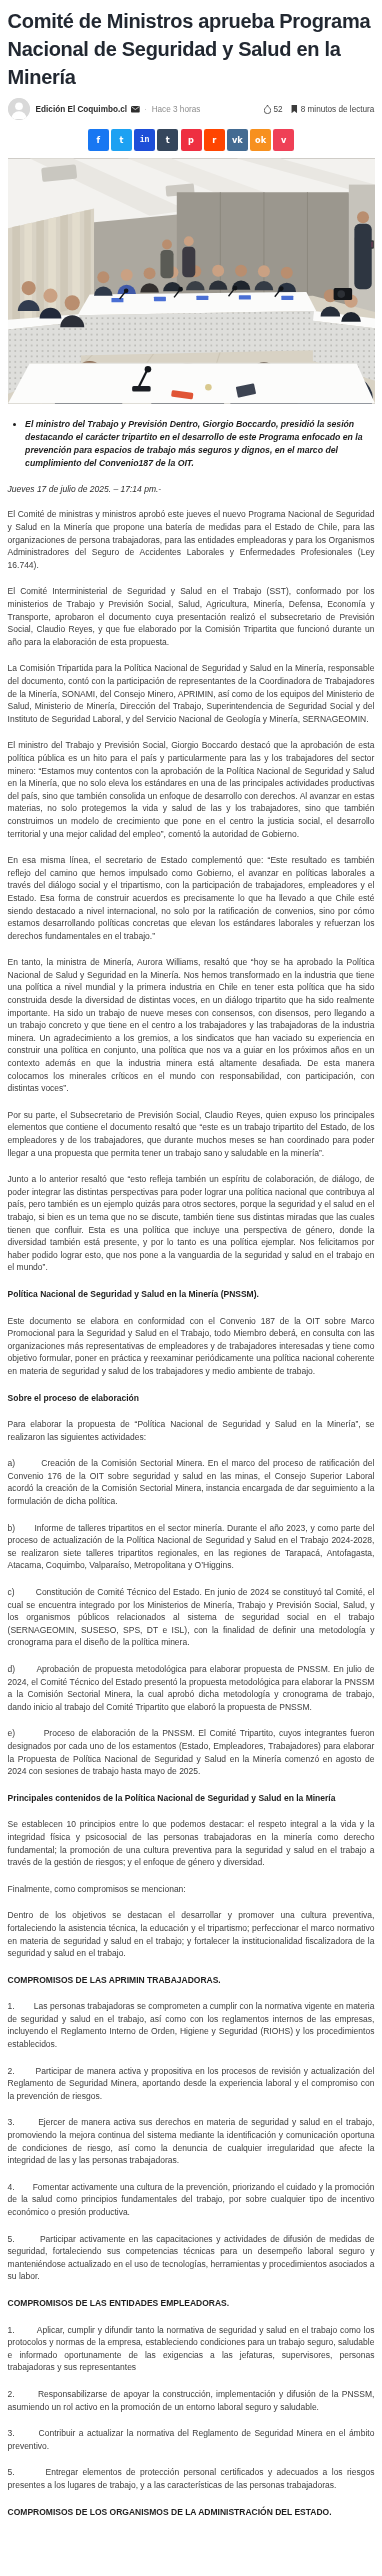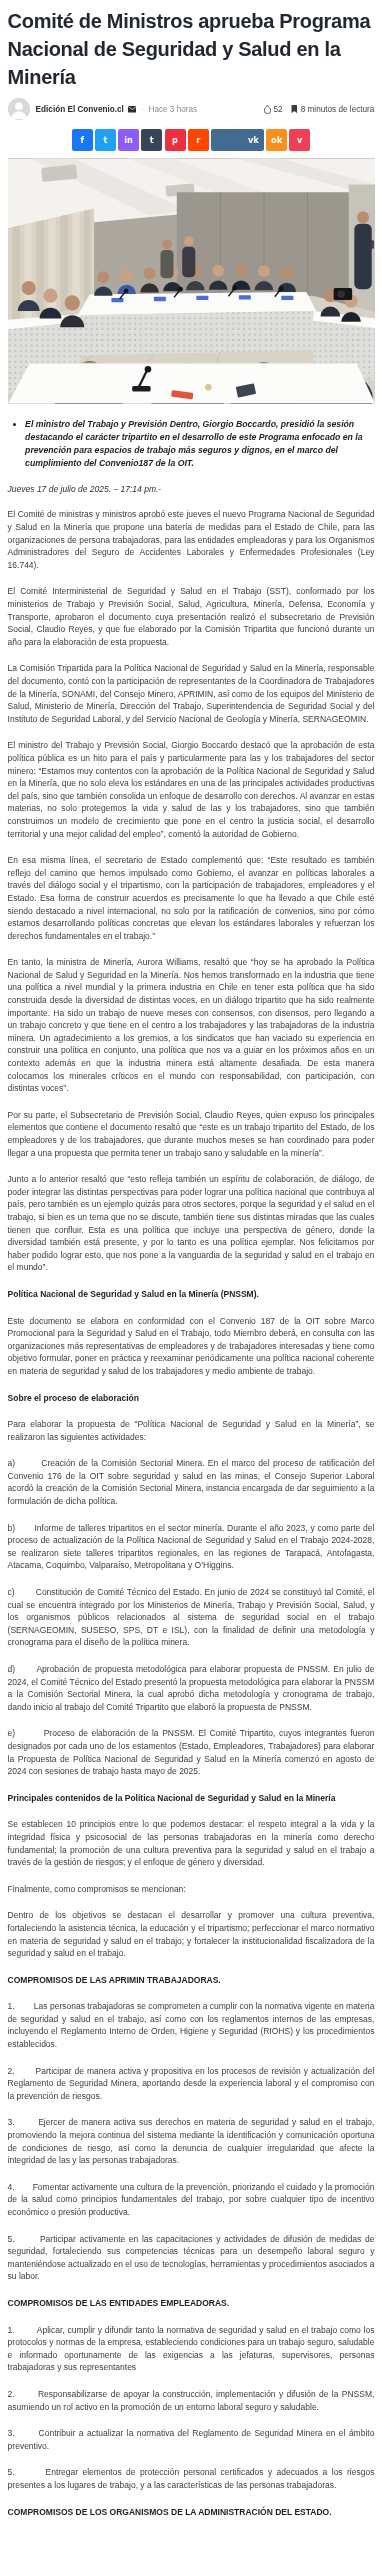--- a/index.html
+++ b/index.html
@@ -44,21 +44,21 @@
 
   <div class="meta-row">
     <div class="avatar">
       <svg width="22" height="22" viewBox="0 0 40 40">
         <circle cx="20" cy="20" r="20" fill="#d9d9d9"></circle>
         <circle cx="20" cy="15" r="7" fill="#ffffff"></circle>
         <path d="M6 38 a14 14 0 0 1 28 0 Z" fill="#ffffff"></path>
       </svg>
     </div>
     <div class="author-wrap">
-      <span class="author">Edición El Convenio.cl</span>
+      <span class="author">Edición El Coquimbo.cl</span>
       <span class="mail-icon">
         <svg width="8.7" height="6.6" viewBox="0 0 16 12">
           <rect x="0" y="0" width="16" height="12" rx="1.5" fill="#2e2e2e"></rect>
           <path d="M0.8 1 L8 6.5 L15.2 1" stroke="#ffffff" stroke-width="1.4" fill="none"></path>
         </svg>
       </span>
       <span class="dot">·</span>
       <span class="time">Hace 3 horas</span>
     </div>
     <div class="meta-right">
@@ -73,25 +73,25 @@
           <path d="M1 0 h10 v15 l-5 -4 l-5 4 Z" fill="#3c3c3c"></path>
         </svg>
         <span>8 minutos de lectura</span>
       </span>
     </div>
   </div>
 
   <div class="social-row" id="social-row">
       <a class="sbtn" style="background: rgb(24, 119, 242);">f</a>
       <a class="sbtn" style="background: rgb(29, 161, 242);">t</a>
-      <a class="sbtn" style="background: #8b5cf6;">in</a>
+      <a class="sbtn" style="background: #1d4ed8; font-family: Liberation Mono, monospace;">in</a>
       <a class="sbtn" style="background: rgb(53, 70, 92);">t</a>
       <a class="sbtn" style="background: rgb(238, 47, 65);">p</a>
       <a class="sbtn" style="background: rgb(255, 69, 0);">r</a>
-      <a class="sbtn" style="background: rgb(67, 107, 146); padding-left: 32px;">vk</a>
+      <a class="sbtn" style="background: rgb(67, 107, 146);">vk</a>
       <a class="sbtn" style="background: rgb(247, 144, 30);">ok</a>
       <a class="sbtn" style="background: rgb(239, 64, 86);">v</a>
     </div>
 
   <figure class="hero">
     <svg width="367" height="246" viewBox="0 0 674 450">
       <defs>
         <pattern id="dots" width="10" height="10" patternUnits="userSpaceOnUse">
           <rect width="10" height="10" fill="#dededb"></rect>
           <rect x="2" y="2" width="3" height="3" fill="#b9b9b5"></rect>

